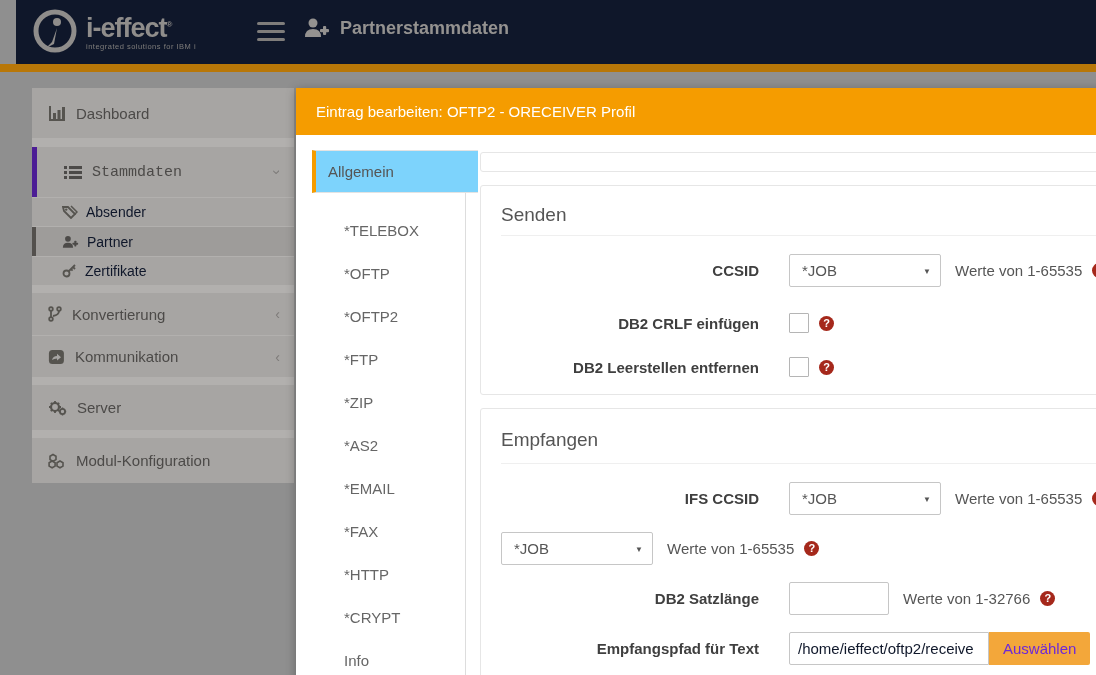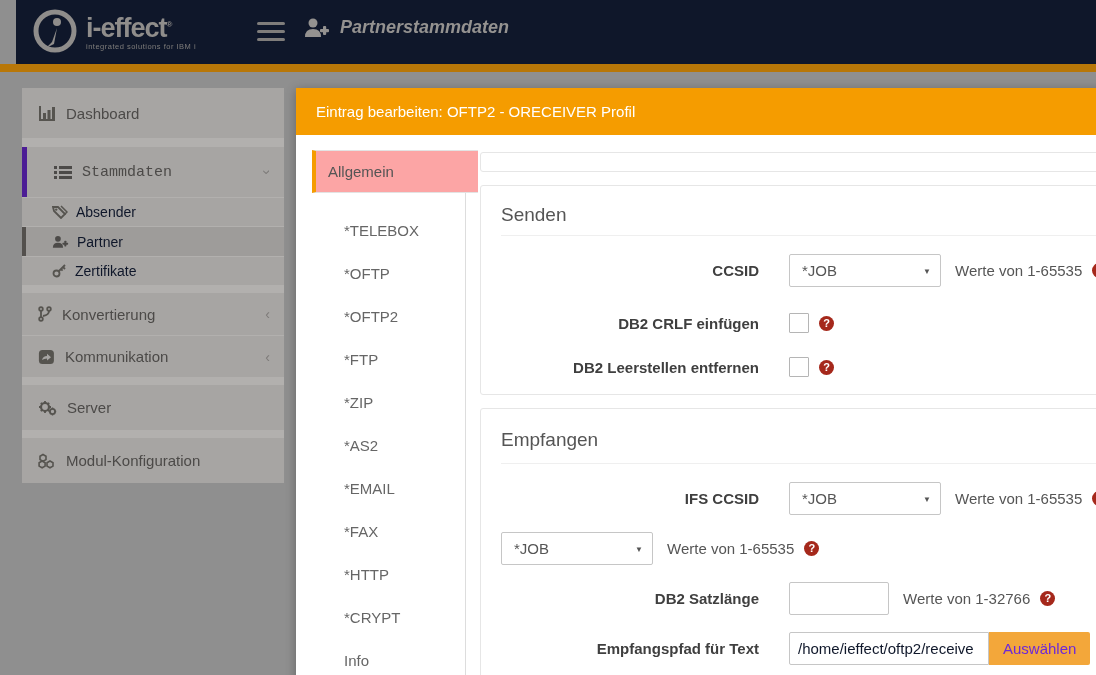--- a/index.html
+++ b/index.html
@@ -12,24 +12,24 @@
   
   .topbar{position:absolute;left:16px;top:0;width:1096px;height:64px;background:#0f172a;}
   .goldstrip{position:absolute;left:0;top:64px;width:1096px;height:8px;background:#b87708;}
   .logo{position:absolute;left:16px;top:8px;display:flex;align-items:center;}
   .logo-text{margin-left:8px;}
   .brand{font-size:27px;font-weight:bold;letter-spacing:-1px;color:#8f8d8b;line-height:26px;}
   .brand sup{font-size:8px;}
   .tagline{font-size:7.5px;letter-spacing:0.5px;color:#7f7d7b;margin-top:1px;}
   .hamburger{position:absolute;left:241px;top:22px;width:28px;height:20px;cursor:pointer;}
   .hamburger div{height:3px;background:#7f7d7b;border-radius:2px;margin-bottom:5px;}
-  .page-head{position:absolute;left:288px;top:17px;display:flex;color:#949290;font-style:italic;}
+  .page-head{position:absolute;left:288px;top:17px;display:flex;align-items:center;color:#949290;}
   .page-head .ttl{font-size:18px;font-weight:bold;margin-left:10px;}
   
-  .sidebar{position:absolute;left:22px;top:88px;width:262px;background:#b2b0ae;}
+  .sidebar{position:absolute;left:32px;top:88px;width:262px;background:#b2b0ae;}
   .sgap{height:8px;background:#b2b0ae;}
   .hair{height:1px;background:#b2b0ae;}
   .sitem{height:50px;background:#a7a5a3;display:flex;align-items:center;
          padding:0 14px 0 16px;color:#4c4a48;font-size:15px;cursor:pointer;box-sizing:border-box;}
   .sitem .lbl{margin-left:10px;}
   .sitem.mid{height:42px;}
   .sitem.short{height:45px;}
   .sitem.accent{border-left:5px solid #4c1d95;padding-left:27px;font-family:Liberation Mono, monospace;}
   .sub{height:28px;background:#a7a5a3;display:flex;align-items:center;
        padding:0 14px 0 30px;color:#0f172a;font-size:14px;cursor:pointer;box-sizing:border-box;}
@@ -40,21 +40,21 @@
   .chev-down{display:inline-block;transform:rotate(-90deg);}
   .chev-down::before{content:"\2039";}
   .sicon{flex:0 0 auto;display:flex;}
   
   .modal{position:absolute;left:296px;top:88px;width:860px;height:612px;background:#ffffff;
          box-shadow:0 2px 10px rgba(0,0,0,0.3);}
   .modal-header{height:47px;background:#f59c00;display:flex;align-items:center;}
   .modal-header .mtitle{color:#ffffff;font-size:15px;padding-left:20px;}
   .modal-body{position:relative;height:565px;background:#fff;}
   .tab-sep{position:absolute;left:169px;top:58px;bottom:0;width:0;border-left:1px solid #dddddd;z-index:1;}
-  .tab-active{position:absolute;left:16px;top:15px;width:166px;height:43px;background:#fca5a5;z-index:2;
+  .tab-active{position:absolute;left:16px;top:15px;width:166px;height:43px;background:#7dd3fc;z-index:2;
               border:1px solid #e3e3e3;border-left:4px solid #f59c00;border-right:none;
               box-sizing:border-box;line-height:41px;padding-left:12px;font-size:15px;color:#555;cursor:pointer;}
   .tab-list{position:absolute;left:16px;top:58px;margin:16px;padding:0;list-style:none;z-index:2;}
   .tab-list li{height:43px;line-height:43px;padding-left:16px;font-size:15px;color:#666;cursor:pointer;}
   
   .content{position:absolute;left:184px;top:0;width:676px;height:565px;}
   .panel{position:absolute;left:0;width:676px;border:1px solid #e6e6e6;border-radius:3px;
          background:#fff;box-sizing:border-box;}
   .panel-stub{top:17px;height:20px;}
   .panel-senden{top:50px;height:210px;padding:18px 20px;}

